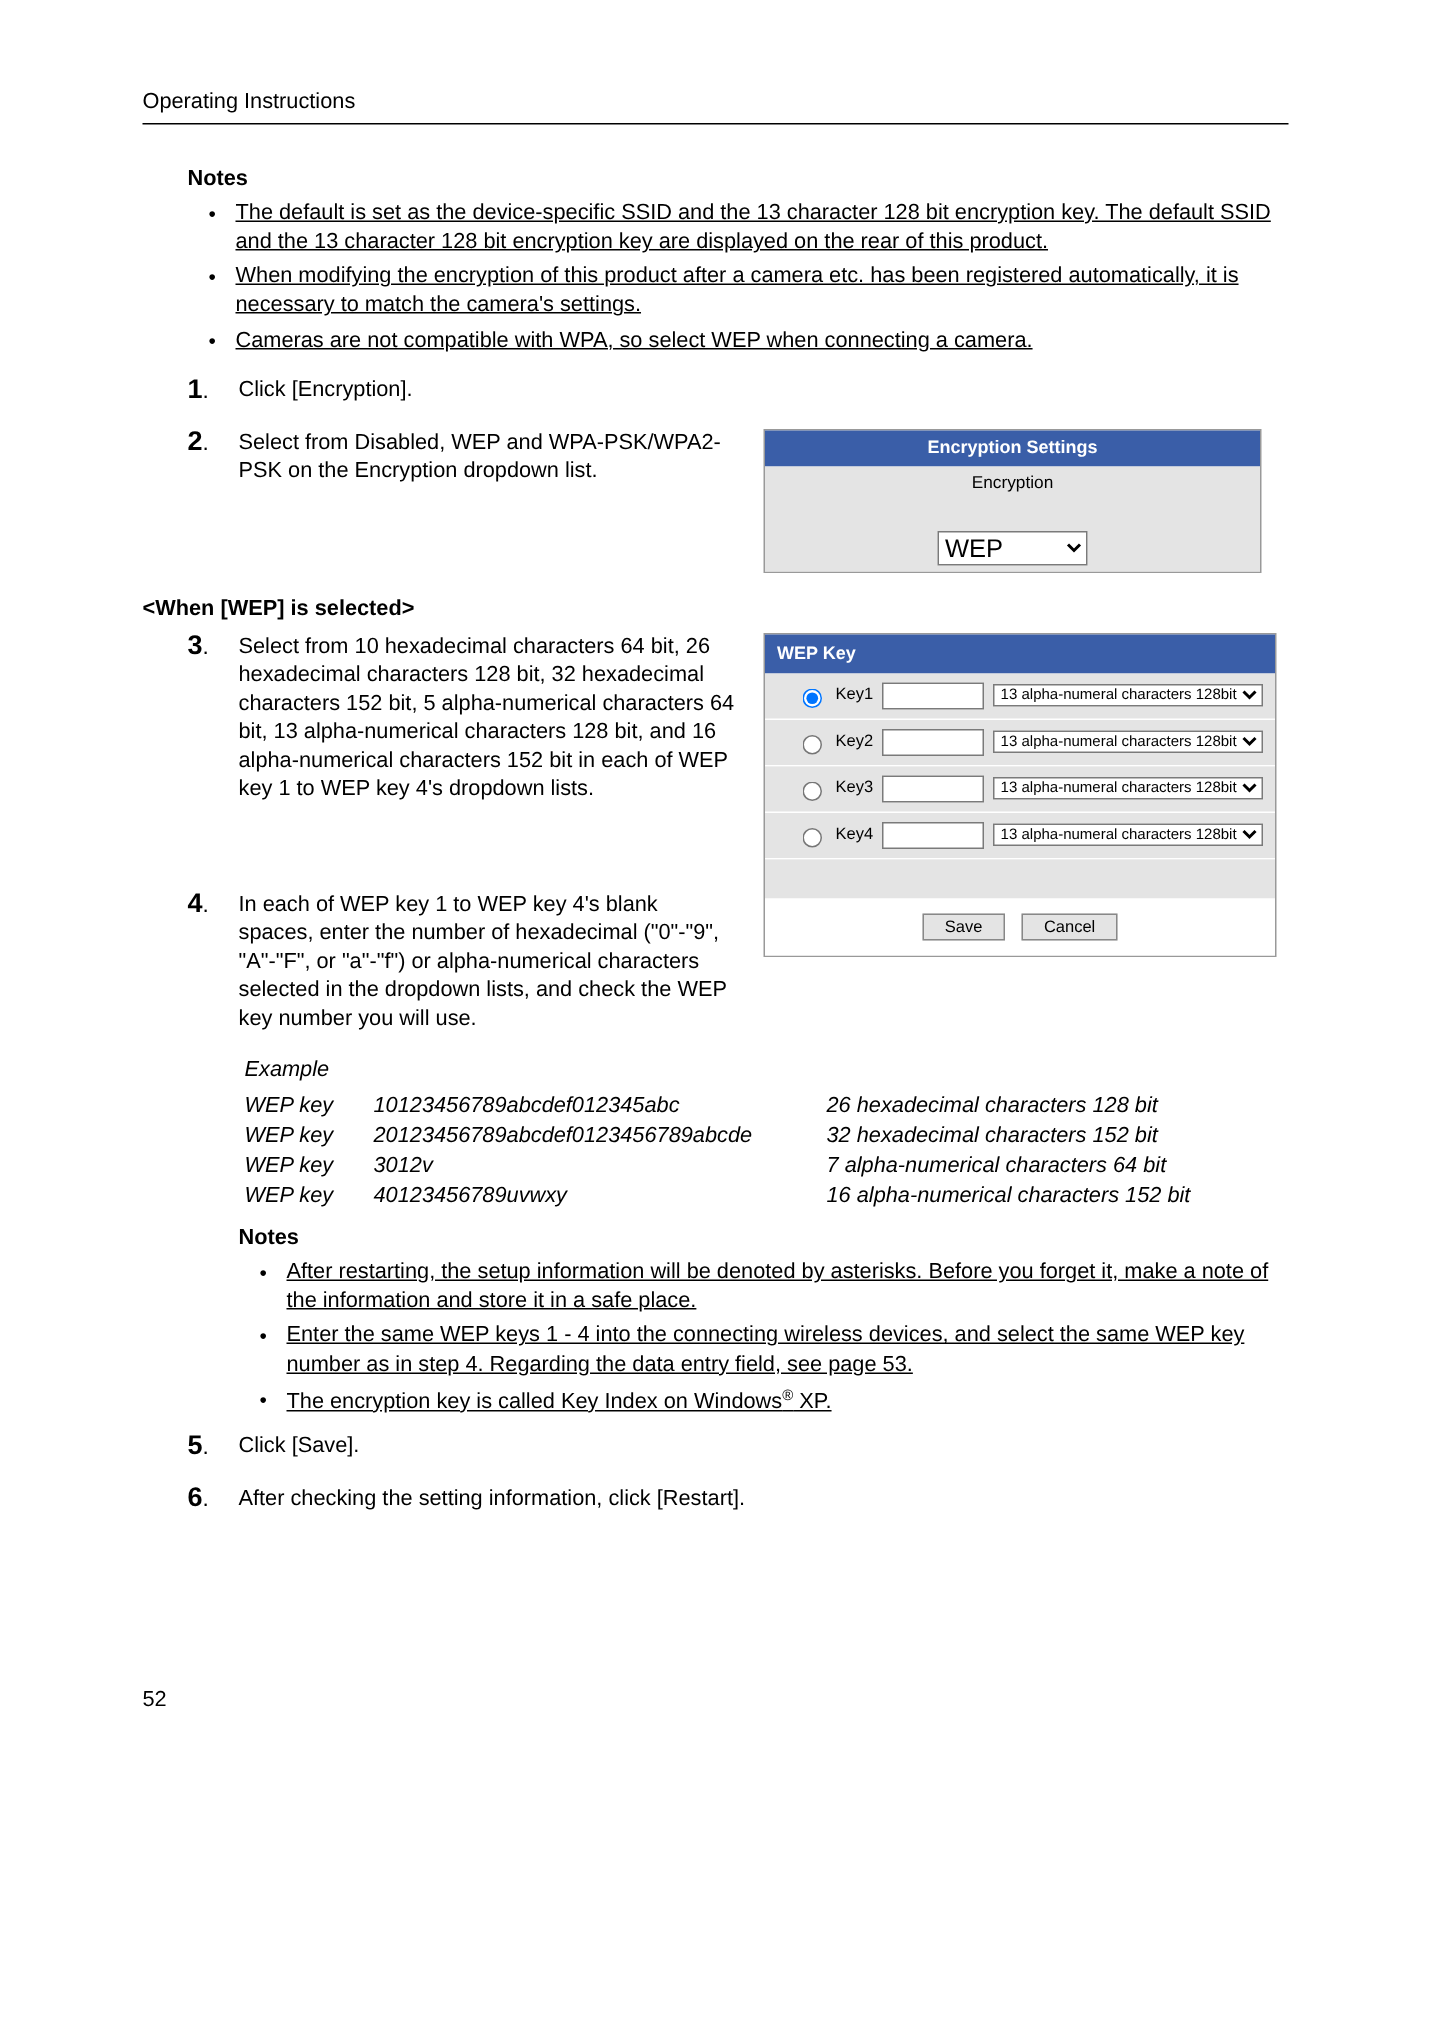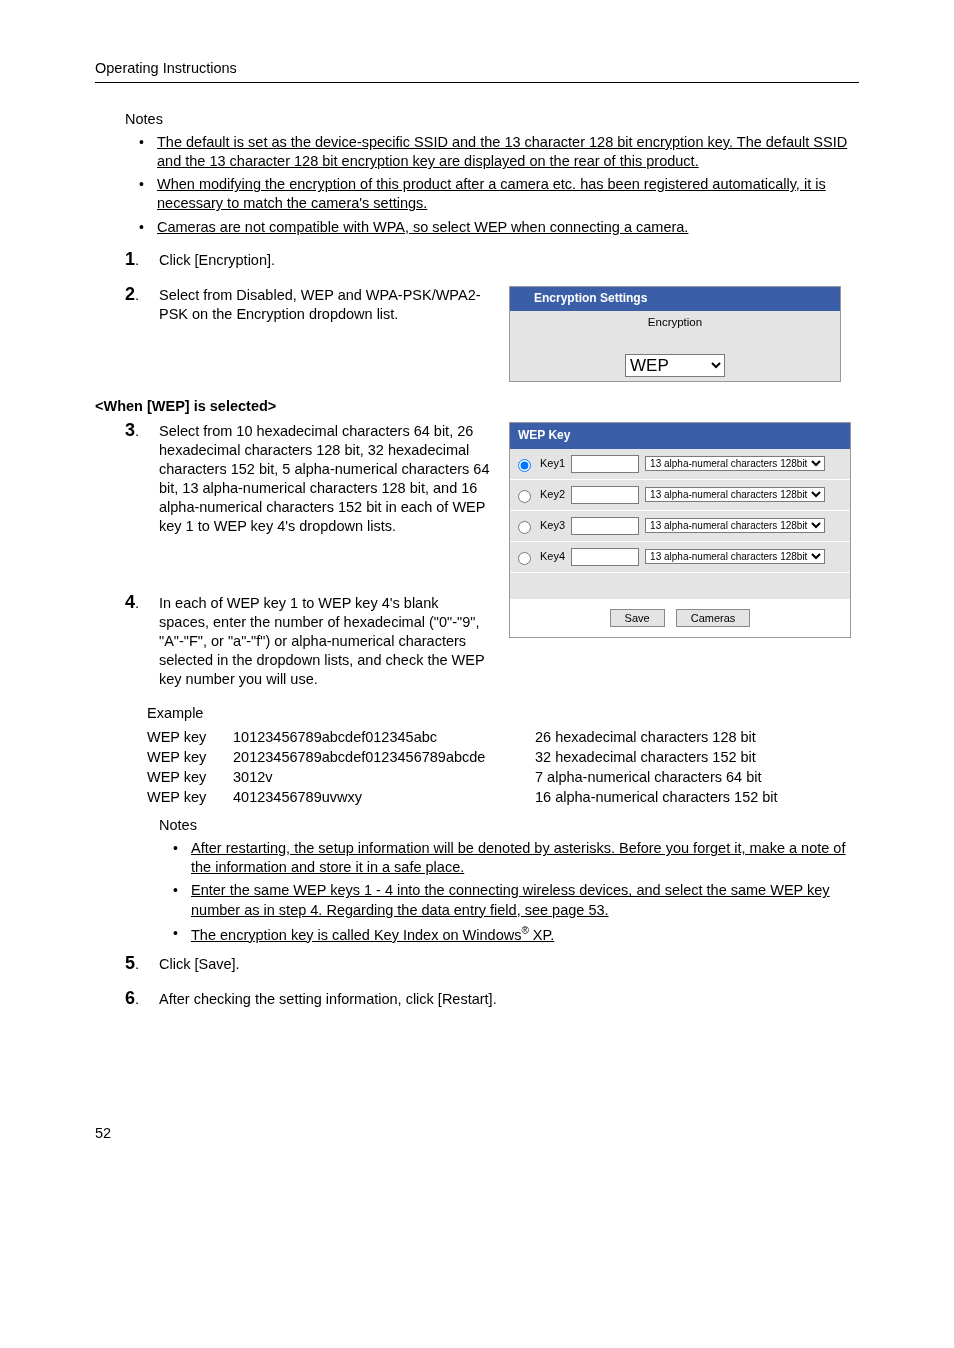--- a/index.html
+++ b/index.html
@@ -15,21 +15,21 @@
   .header-title {
     font-size: 14.5px;
     margin-bottom: 6px;
   }
   .hr {
     border: none;
     border-top: 1px solid #000;
     margin: 0 0 28px 0;
   }
   .section-label {
-    font-weight: normal;
+    font-weight: bold;
     font-size: 14.5px;
     margin: 0 0 6px 30px;
   }
   ul.notes {
     margin: 0 0 0 40px;
     padding: 0;
     list-style: none;
     text-decoration: underline;
   }
   ul.notes > li {
@@ -95,20 +95,21 @@
     border: 1px solid #999;
     width: 330px;
     font-size: 11.5px;
   }
   .enc-head {
     background: #3a5ea8;
     color: #fff;
     font-weight: bold;
     padding: 4px 24px;
     font-size: 12px;
+    text-align: center;
   }
   .enc-row {
     display: flex;
     align-items: center;
     background: #e4e4e4;
     padding: 4px 8px;
     gap: 24px;
     flex-direction: column;
   }
   .enc-row select {
@@ -129,21 +130,21 @@
     color: #fff;
     font-weight: bold;
     padding: 5px 8px;
     font-size: 12px;
   }
   .wep-row {
     display: flex;
     align-items: center;
     background: #e4e4e4;
     border-bottom: 1px solid #fff;
-    padding: 6px 3px;
+    padding: 6px 20px;
     gap: 6px;
   }
   .wep-row input[type="text"] {
     width: 62px;
     height: 14px;
     font-size: 10px;
     border: 1px solid #7a7a7a;
   }
   .wep-row select {
     font-size: 10px;
@@ -162,22 +163,23 @@
     background: #e4e4e4;
     border: 1px solid #888;
   }
   .wep-empty-row {
     height: 26px;
     background: #e4e4e4;
   }
 
   
   .example-wrap {
-    margin-left: 52px;
+    margin-left: 68px;
     margin-bottom: 10px;
+    font-style: italic;
   }
   .example-label {
     font-size: 14.5px;
     margin-bottom: 6px;
   }
   table.example {
     font-size: 14.5px;
     border-collapse: collapse;
   }
   table.example td {
@@ -265,21 +267,21 @@
             </div>
             <div class="wep-row">
               <input type="radio" style="">
               <span>Key4</span>
               <input type="text" style="">
               <select><option>13 alpha-numeral characters 128bit</option></select>
             </div>
             <div class="wep-empty-row"></div>
             <div class="wep-btns">
               <button>Save</button>
-              <button>Cameras</button>
+              <button>Cancel</button>
             </div>
           </div>
         </div>
       </div>
     </li>
     <li style="margin-top:-60px;">
       <span class="num">4<span class="dot">.</span></span>
       <div class="left-text">
         <span>In each of WEP key 1 to WEP key 4's blank spaces, enter the number of hexadecimal ("0"-"9", "A"-"F", or "a"-"f") or alpha-numerical characters selected in the dropdown lists, and check the WEP key number you will use.</span>
       </div>

